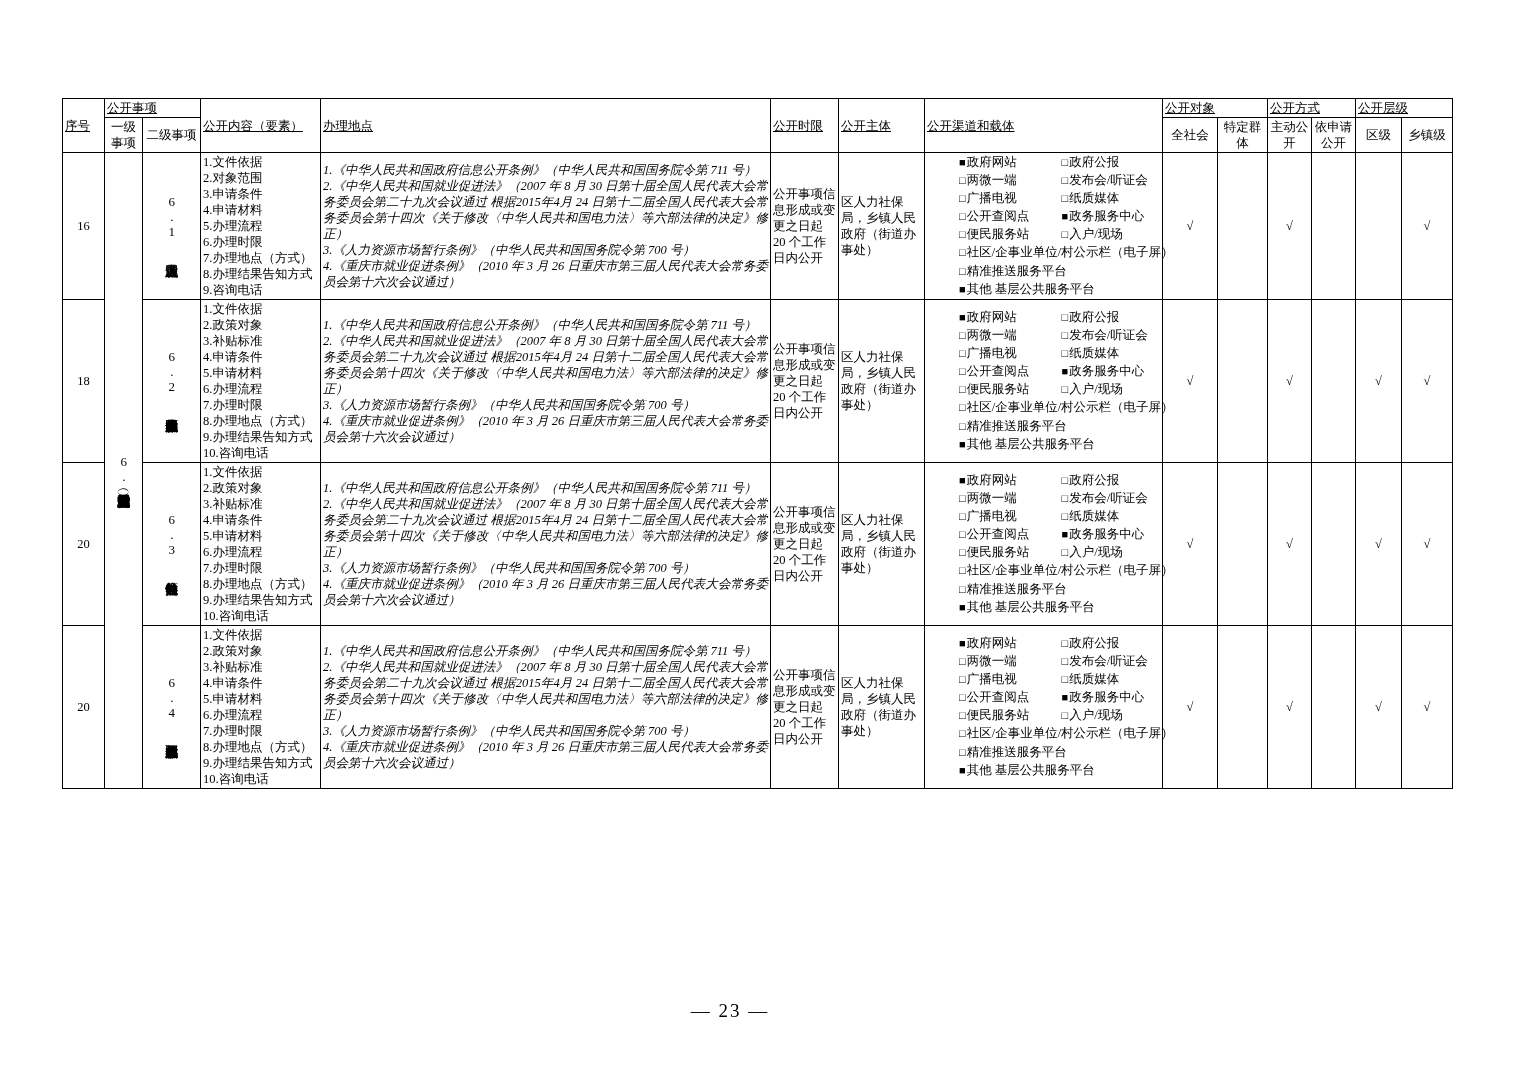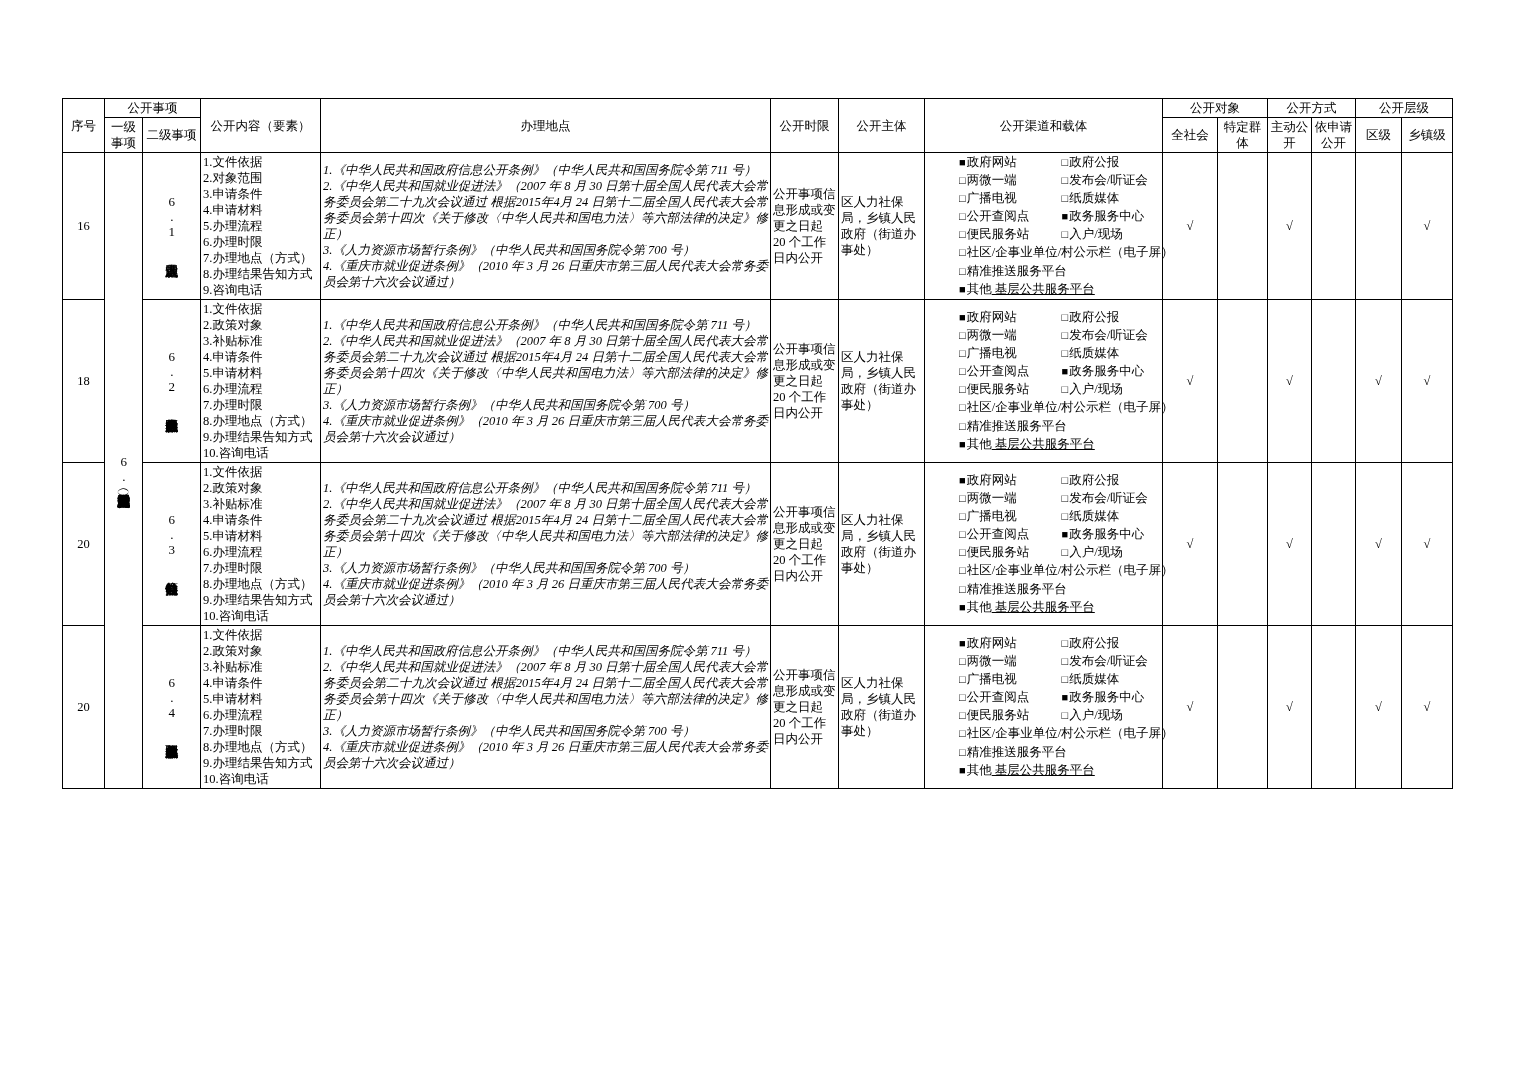--- a/index.html
+++ b/index.html
@@ -31,24 +31,24 @@
   }
   table.main td, table.main th {
     border: 1px solid #000;
     padding: 1px 2px;
     vertical-align: middle;
     font-weight: normal;
     font-size: 12.5px;
     line-height: 1.28;
   }
   .hdr {
-    text-align: center;
     vertical-align: middle;
     font-size: 14.5px;
     line-height: 1.2;
+    text-decoration: underline;
   }
   .hdr-sm {
     text-align: center;
     vertical-align: middle;
     font-size: 13px;
     line-height: 1.18;
   }
   .vert {
     writing-mode: vertical-rl;
     text-orientation: upright;
@@ -107,21 +107,21 @@
     grid-template-columns: 1fr 1fr;
     row-gap: 2.5px;
     column-gap: 4px;
     font-size: 12.5px;
     line-height: 1.25;
     margin-left: 32px;
   }
   .chan-grid .full { grid-column: 1 / span 2; }
   .opt { white-space: nowrap; }
   .bx { font-size: 11px; margin-right: 1px; }
-  .u { text-decoration: underline; }
+  .u { }
   .tick {
     text-align: center;
     vertical-align: middle;
     font-size: 15px;
   }
   .pagenum {
     position: absolute;
     left: 0;
     right: 0;
     bottom: 52px;
@@ -363,14 +363,15 @@
           <td class="tick">√</td>
           <td class="tick"></td>
           <td class="tick">√</td>
           <td class="tick"></td>
           <td class="tick">√</td>
           <td class="tick">√</td>
         </tr>
       </tbody>
 </table>
 
+<div class="pagenum">— 23 —</div>
 
 </div>
 
 </body></html>

